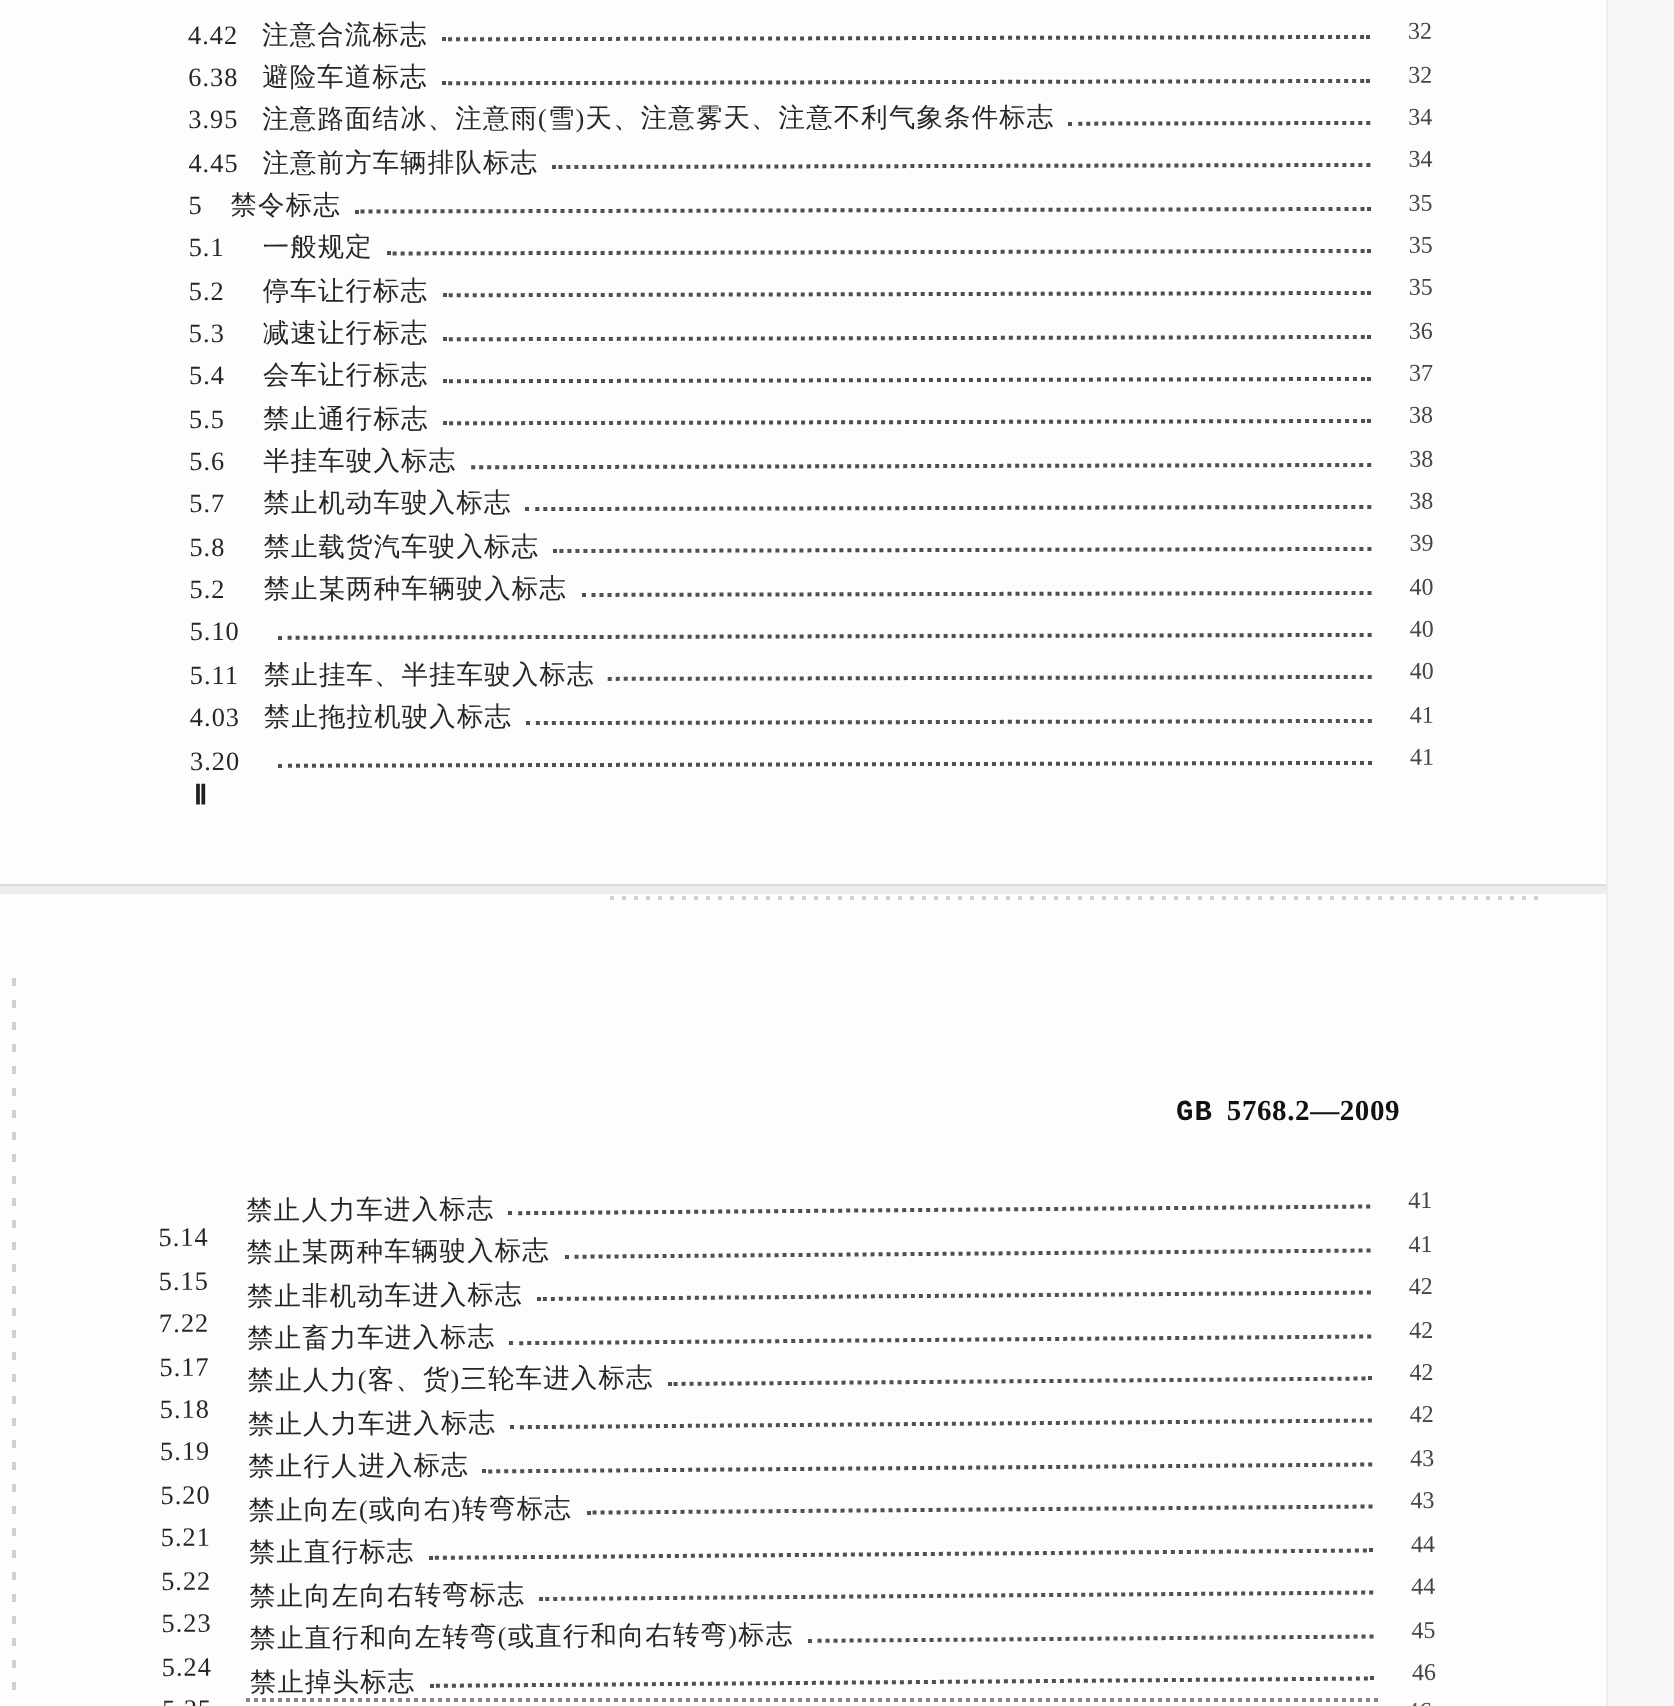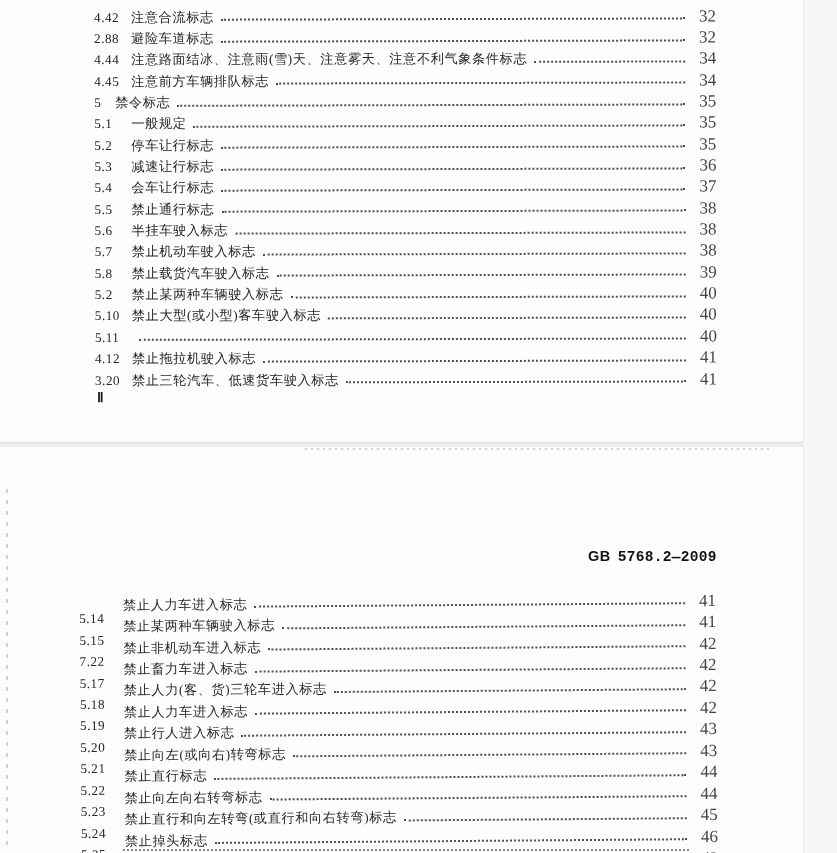--- a/index.html
+++ b/index.html
@@ -28,33 +28,33 @@
   }
   #toc2 .row{height:21.45px;}
   .num{flex:none;width:37px;letter-spacing:.5px;}
   .row.section .num{width:21px;}
   #toc2 .num{width:44px;margin-top:27px;}
   .title{flex:none;letter-spacing:.6px;}
   .dots{
     flex:1;height:0;border-bottom:2px dotted #4f4f4f;
     margin:5px 5px 0 7px;min-width:10px;
   }
-  .pg{flex:none;width:26px;text-align:right;color:#454545;font-size:17px;}
+  .pg{flex:none;width:26px;text-align:right;color:#454545;font-size:12px;}
 
   .roman-marker{
     position:absolute;left:97px;top:389px;
     font-weight:bold;font-size:13.5px;color:#1f1f1f;
   }
   .std-header{
     position:absolute;left:588px;top:101px;
     font-size:14.5px;font-weight:bold;color:#111;
     display:flex;gap:7px;align-items:baseline;white-space:nowrap;
   }
-  .std-header .gb{font-family:Liberation Sans, sans-serif;letter-spacing:.5px;}
-  .std-header .code{font-family:Liberation Mono, monospace;letter-spacing:.3px;}
+  .std-header .gb{font-family:Liberation Mono, monospace;letter-spacing:.5px;}
+  .std-header .code{font-family:Liberation Serif, serif;letter-spacing:.3px;}
 
   
   .partial-dots{
     position:absolute;left:123px;top:402px;width:566px;height:0;
     border-bottom:2px dotted #6a6a6a;opacity:.8;
   }
   .partial-pg{
     position:absolute;left:690px;top:401px;width:26px;text-align:right;
     font-size:13px;color:#555;
   }
@@ -80,27 +80,27 @@
 
   <section class="page page1">
     <div class="toc" id="toc1">
         <div class="row">
           <span class="num">4.42</span>
           <span class="title">注意合流标志</span>
           <span class="dots"></span>
           <span class="pg">32</span>
         </div>
         <div class="row">
-          <span class="num">2.88</span>
+          <span class="num">6.38</span>
           <span class="title">避险车道标志</span>
           <span class="dots"></span>
           <span class="pg">32</span>
         </div>
         <div class="row">
-          <span class="num">4.44</span>
+          <span class="num">3.95</span>
           <span class="title">注意路面结冰、注意雨(雪)天、注意雾天、注意不利气象条件标志</span>
           <span class="dots"></span>
           <span class="pg">34</span>
         </div>
         <div class="row">
           <span class="num">4.45</span>
           <span class="title">注意前方车辆排队标志</span>
           <span class="dots"></span>
           <span class="pg">34</span>
         </div>
@@ -159,38 +159,37 @@
           <span class="pg">39</span>
         </div>
         <div class="row">
           <span class="num">5.2</span>
           <span class="title">禁止某两种车辆驶入标志</span>
           <span class="dots"></span>
           <span class="pg">40</span>
         </div>
         <div class="row">
           <span class="num">5.10</span>
-          <span class="title">禁止大型(或小型)客车驶入标志</span>
           <span class="dots"></span>
           <span class="pg">40</span>
         </div>
         <div class="row">
           <span class="num">5.11</span>
+          <span class="title">禁止挂车、半挂车驶入标志</span>
           <span class="dots"></span>
           <span class="pg">40</span>
         </div>
         <div class="row">
-          <span class="num">4.12</span>
+          <span class="num">4.03</span>
           <span class="title">禁止拖拉机驶入标志</span>
           <span class="dots"></span>
           <span class="pg">41</span>
         </div>
         <div class="row">
           <span class="num">3.20</span>
-          <span class="title">禁止三轮汽车、低速货车驶入标志</span>
           <span class="dots"></span>
           <span class="pg">41</span>
         </div>
       </div>
     <div class="roman-marker">Ⅱ</div>
   </section>
 
   <div class="page-gap"></div>
 
   <section class="page page2">

